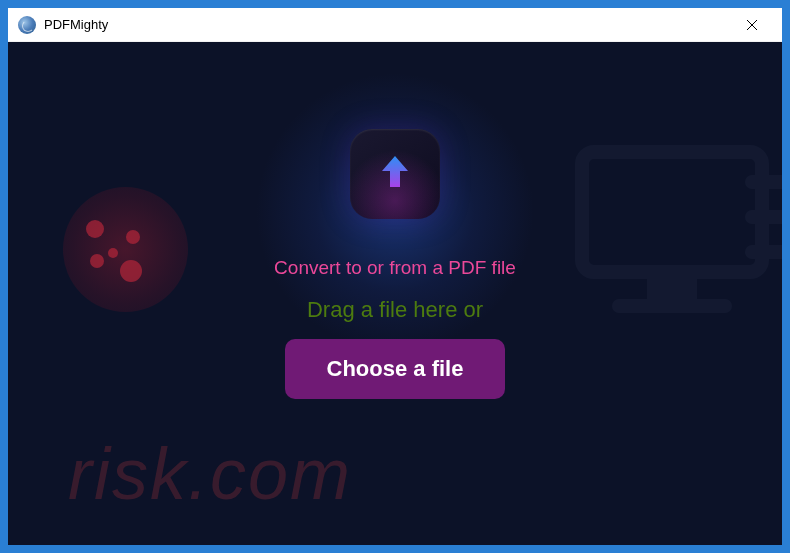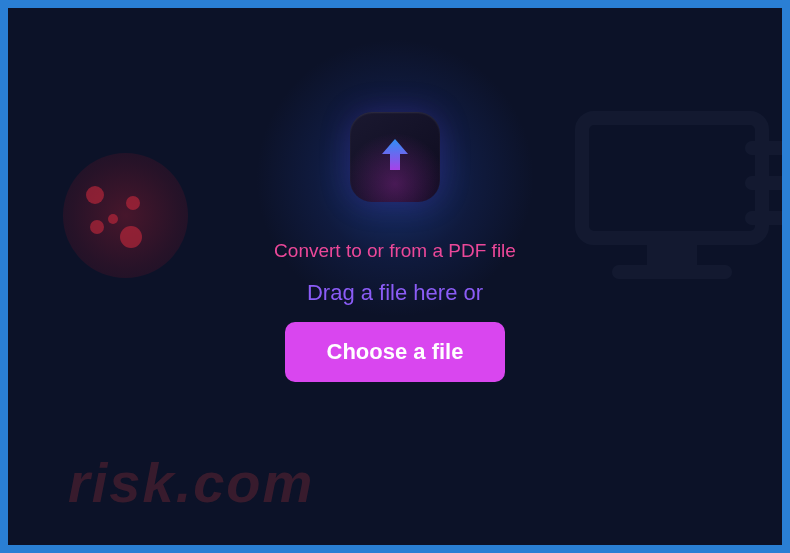--- a/index.html
+++ b/index.html
@@ -122,22 +122,22 @@
     
     .bg-pc-watermark svg {
       width: 260px;
       height: 200px;
     }
     
     .bg-risk-text {
       position: absolute;
       left: 60px;
       bottom: 30px;
-      font-size: 56px;
-      font-weight: 700;
+      font-size: 72px;
+      font-weight: 400;
       font-style: italic;
       color: rgba(140, 45, 55, 0.35);
       letter-spacing: 2px;
       font-family: Arial, sans-serif;
     }
     
     .glow {
       position: absolute;
       top: 30px;
       left: 50%;
@@ -182,45 +182,55 @@
     .subtitle {
       margin-top: 38px;
       color: #ec4899;
       font-size: 19px;
       font-weight: 400;
       z-index: 2;
     }
     
     .drag-text {
       margin-top: 18px;
-      color: #8b5cf6;
+      color: #4d7c0f;
       font-size: 22px;
       font-weight: 400;
       z-index: 2;
     }
     
     .choose-btn {
       margin-top: 16px;
-      background: #d946ef;
+      background: #701a75;
       color: #ffffff;
       border: none;
       padding: 17px 42px;
       font-size: 22px;
       font-weight: 600;
       border-radius: 10px;
       cursor: pointer;
       z-index: 2;
       font-family: inherit;
     }
   </style>
 </head>
 <body>
 
 <div class="window">
 
+  <div class="titlebar">
+    <div class="app-icon"></div>
+    <div class="title-text">PDFMighty</div>
+    <div class="close-btn">
+      <svg viewBox="0 0 12 12">
+        <line x1="1" y1="1" x2="11" y2="11" stroke="#000" stroke-width="1"></line>
+        <line x1="11" y1="1" x2="1" y2="11" stroke="#000" stroke-width="1"></line>
+      </svg>
+    </div>
+  </div>
 
   <div class="content">
 
     <div class="bg-circle-red"></div>
     <div class="dot-red dot1"></div>
     <div class="dot-red dot2"></div>
     <div class="dot-red dot3"></div>
     <div class="dot-red dot4"></div>
     <div class="dot-red dot5"></div>
 

